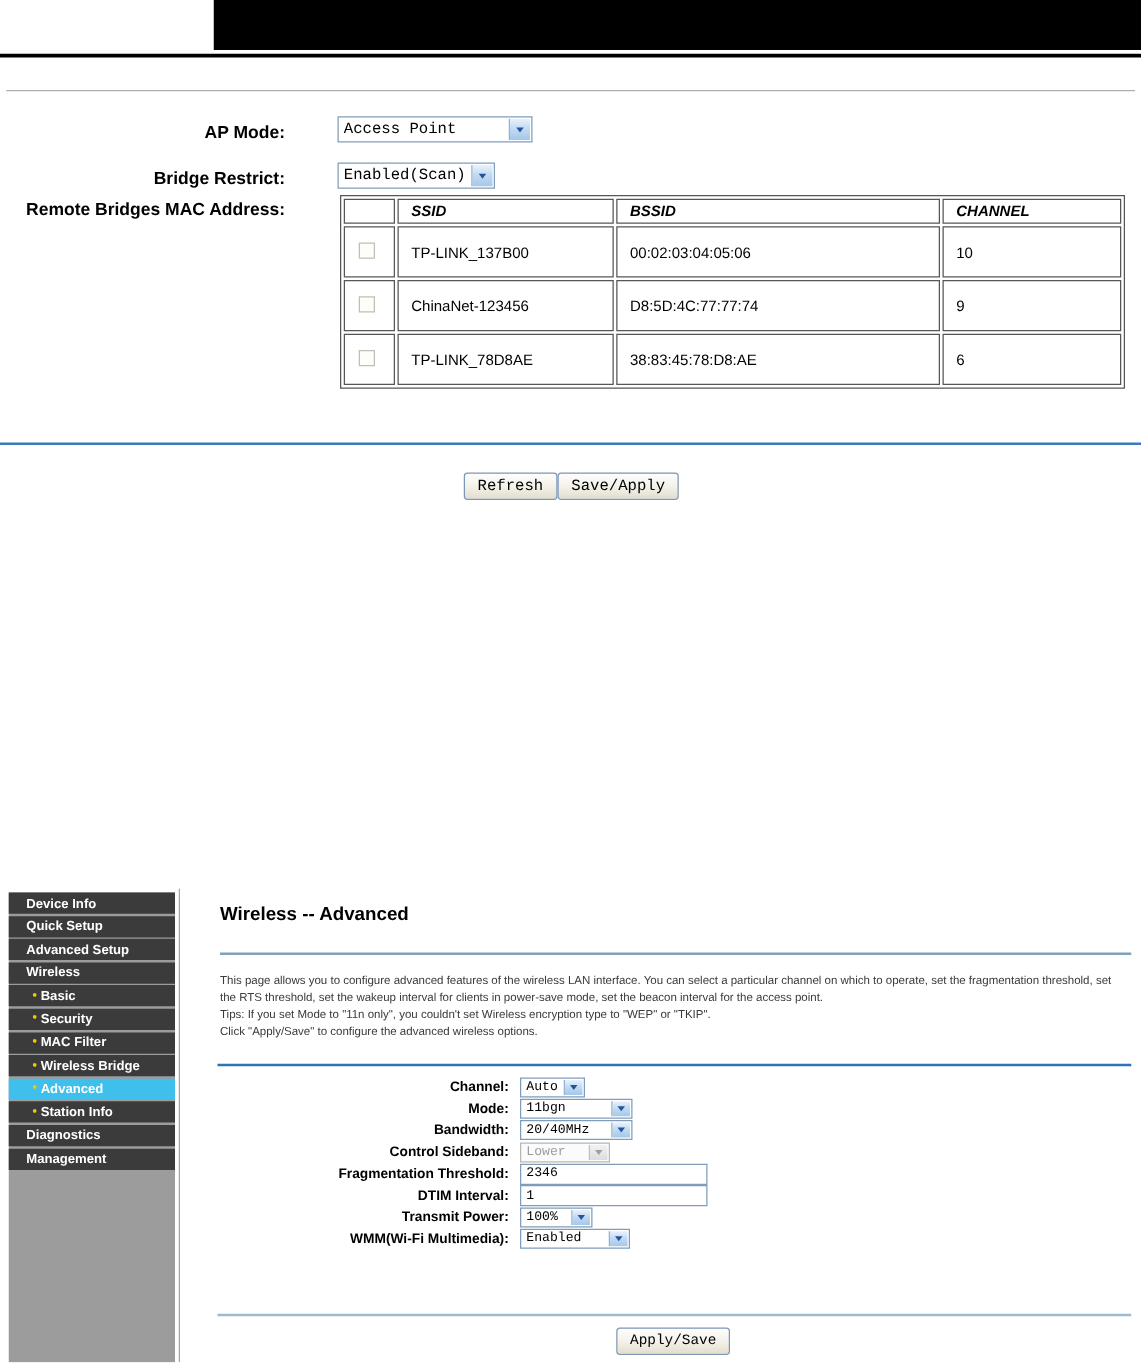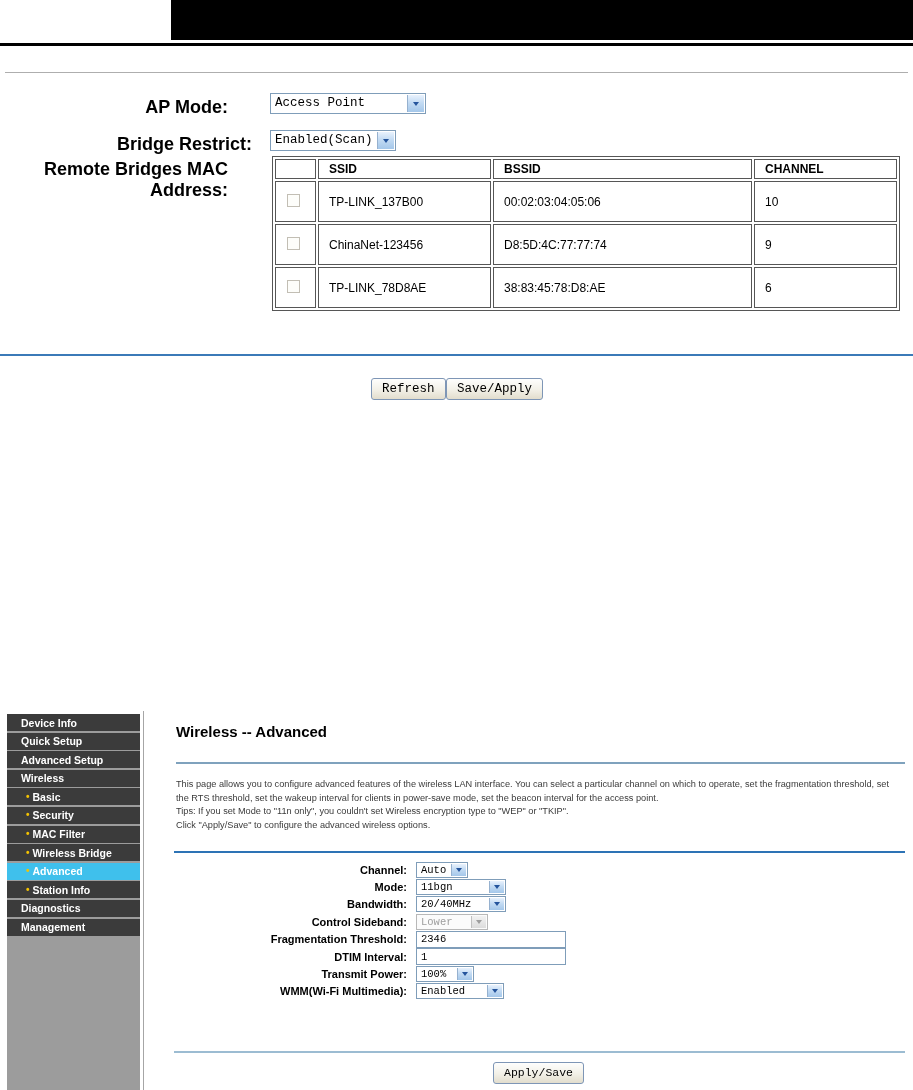--- a/index.html
+++ b/index.html
@@ -10,21 +10,21 @@
     font-family:"Liberation Sans", sans-serif;
   }
   
   .black-bar { position:absolute; left:171px; top:0; width:742px; height:40px; background:#000; }
   .black-rule { position:absolute; left:0; top:43px; width:913px; height:3px; background:#000; }
 
   
   .top-gray-rule { position:absolute; left:5px; top:72px; width:903px; height:1px; background:#aeaeae; }
   .fld-label {
     position:absolute; left:0; width:228px; text-align:right;
-    font-size:18px; font-weight:bold; color:#000;
+    font-size:14px; font-weight:bold; color:#000;
   }
   .xp-select {
     position:absolute; display:flex; align-items:stretch;
     background:#fff; border:1px solid #7f9db9;
     font-family:"Liberation Mono", monospace; font-size:12.5px; color:#000000;
   }
   .xp-select .txt { flex:1 1 auto; padding:2px 2px 0 4px; white-space:nowrap; overflow:hidden; }
   .xp-arrow {
     flex:0 0 17px; display:flex; align-items:center; justify-content:center;
     background:linear-gradient(#e9f2fd, #c3dbf3 45%, #a4c7ea);
@@ -41,21 +41,21 @@
 
   .bridge-table {
     position:absolute; left:272px; top:156px;
     border-collapse:separate; border-spacing:2px;
     border:1px solid #565656; background:#fff;
   }
   .bridge-table th, .bridge-table td {
     border:1px solid #565656; text-align:left; vertical-align:middle;
     font-size:12px; color:#000; background:#fff;
   }
-  .bridge-table th { font-weight:bold; height:14px; padding:2px 10px; }
+  .bridge-table th { font-weight:bold; height:14px; padding:2px 10px;font-style:italic; }
   .bridge-table td { height:41px; padding:2px 10px; font-weight:normal;margin-top:35px; }
   .col-cb { width:41px; }
   .col-ssid { width:173px; }
   .col-bssid { width:259px; }
   .col-chan { width:143px; }
   .cb {
     display:inline-block; width:13px; height:13px;
     border:1px solid #c2beb4; background:#fdfdfa; margin-left:1px;
   }
   .blue-rule { position:absolute; left:0; top:354px; width:913px; height:2px; background:#3b7ab8; }
@@ -112,21 +112,21 @@
   <div class="top-gray-rule"></div>
 
   <div class="fld-label" style="top:97px;">AP Mode:</div>
   <div class="xp-select" style="left:270px; top:93px; width:156px; height:21px;">
     <span class="txt">Access Point</span>
     <span class="xp-arrow">
         <i></i>
       </span>
   </div>
 
-  <div class="fld-label" style="top:134px;margin-left:24px;">Bridge Restrict:</div>
+  <div class="fld-label" style="top:134px;">Bridge Restrict:</div>
   <div class="xp-select" style="left:270px; top:130px; width:126px; height:21px;">
     <span class="txt">Enabled(Scan)</span>
     <span class="xp-arrow">
         <i></i>
       </span>
   </div>
 
   <div class="fld-label" style="top:159px;">Remote Bridges MAC Address:</div>
 
   <table class="bridge-table">

